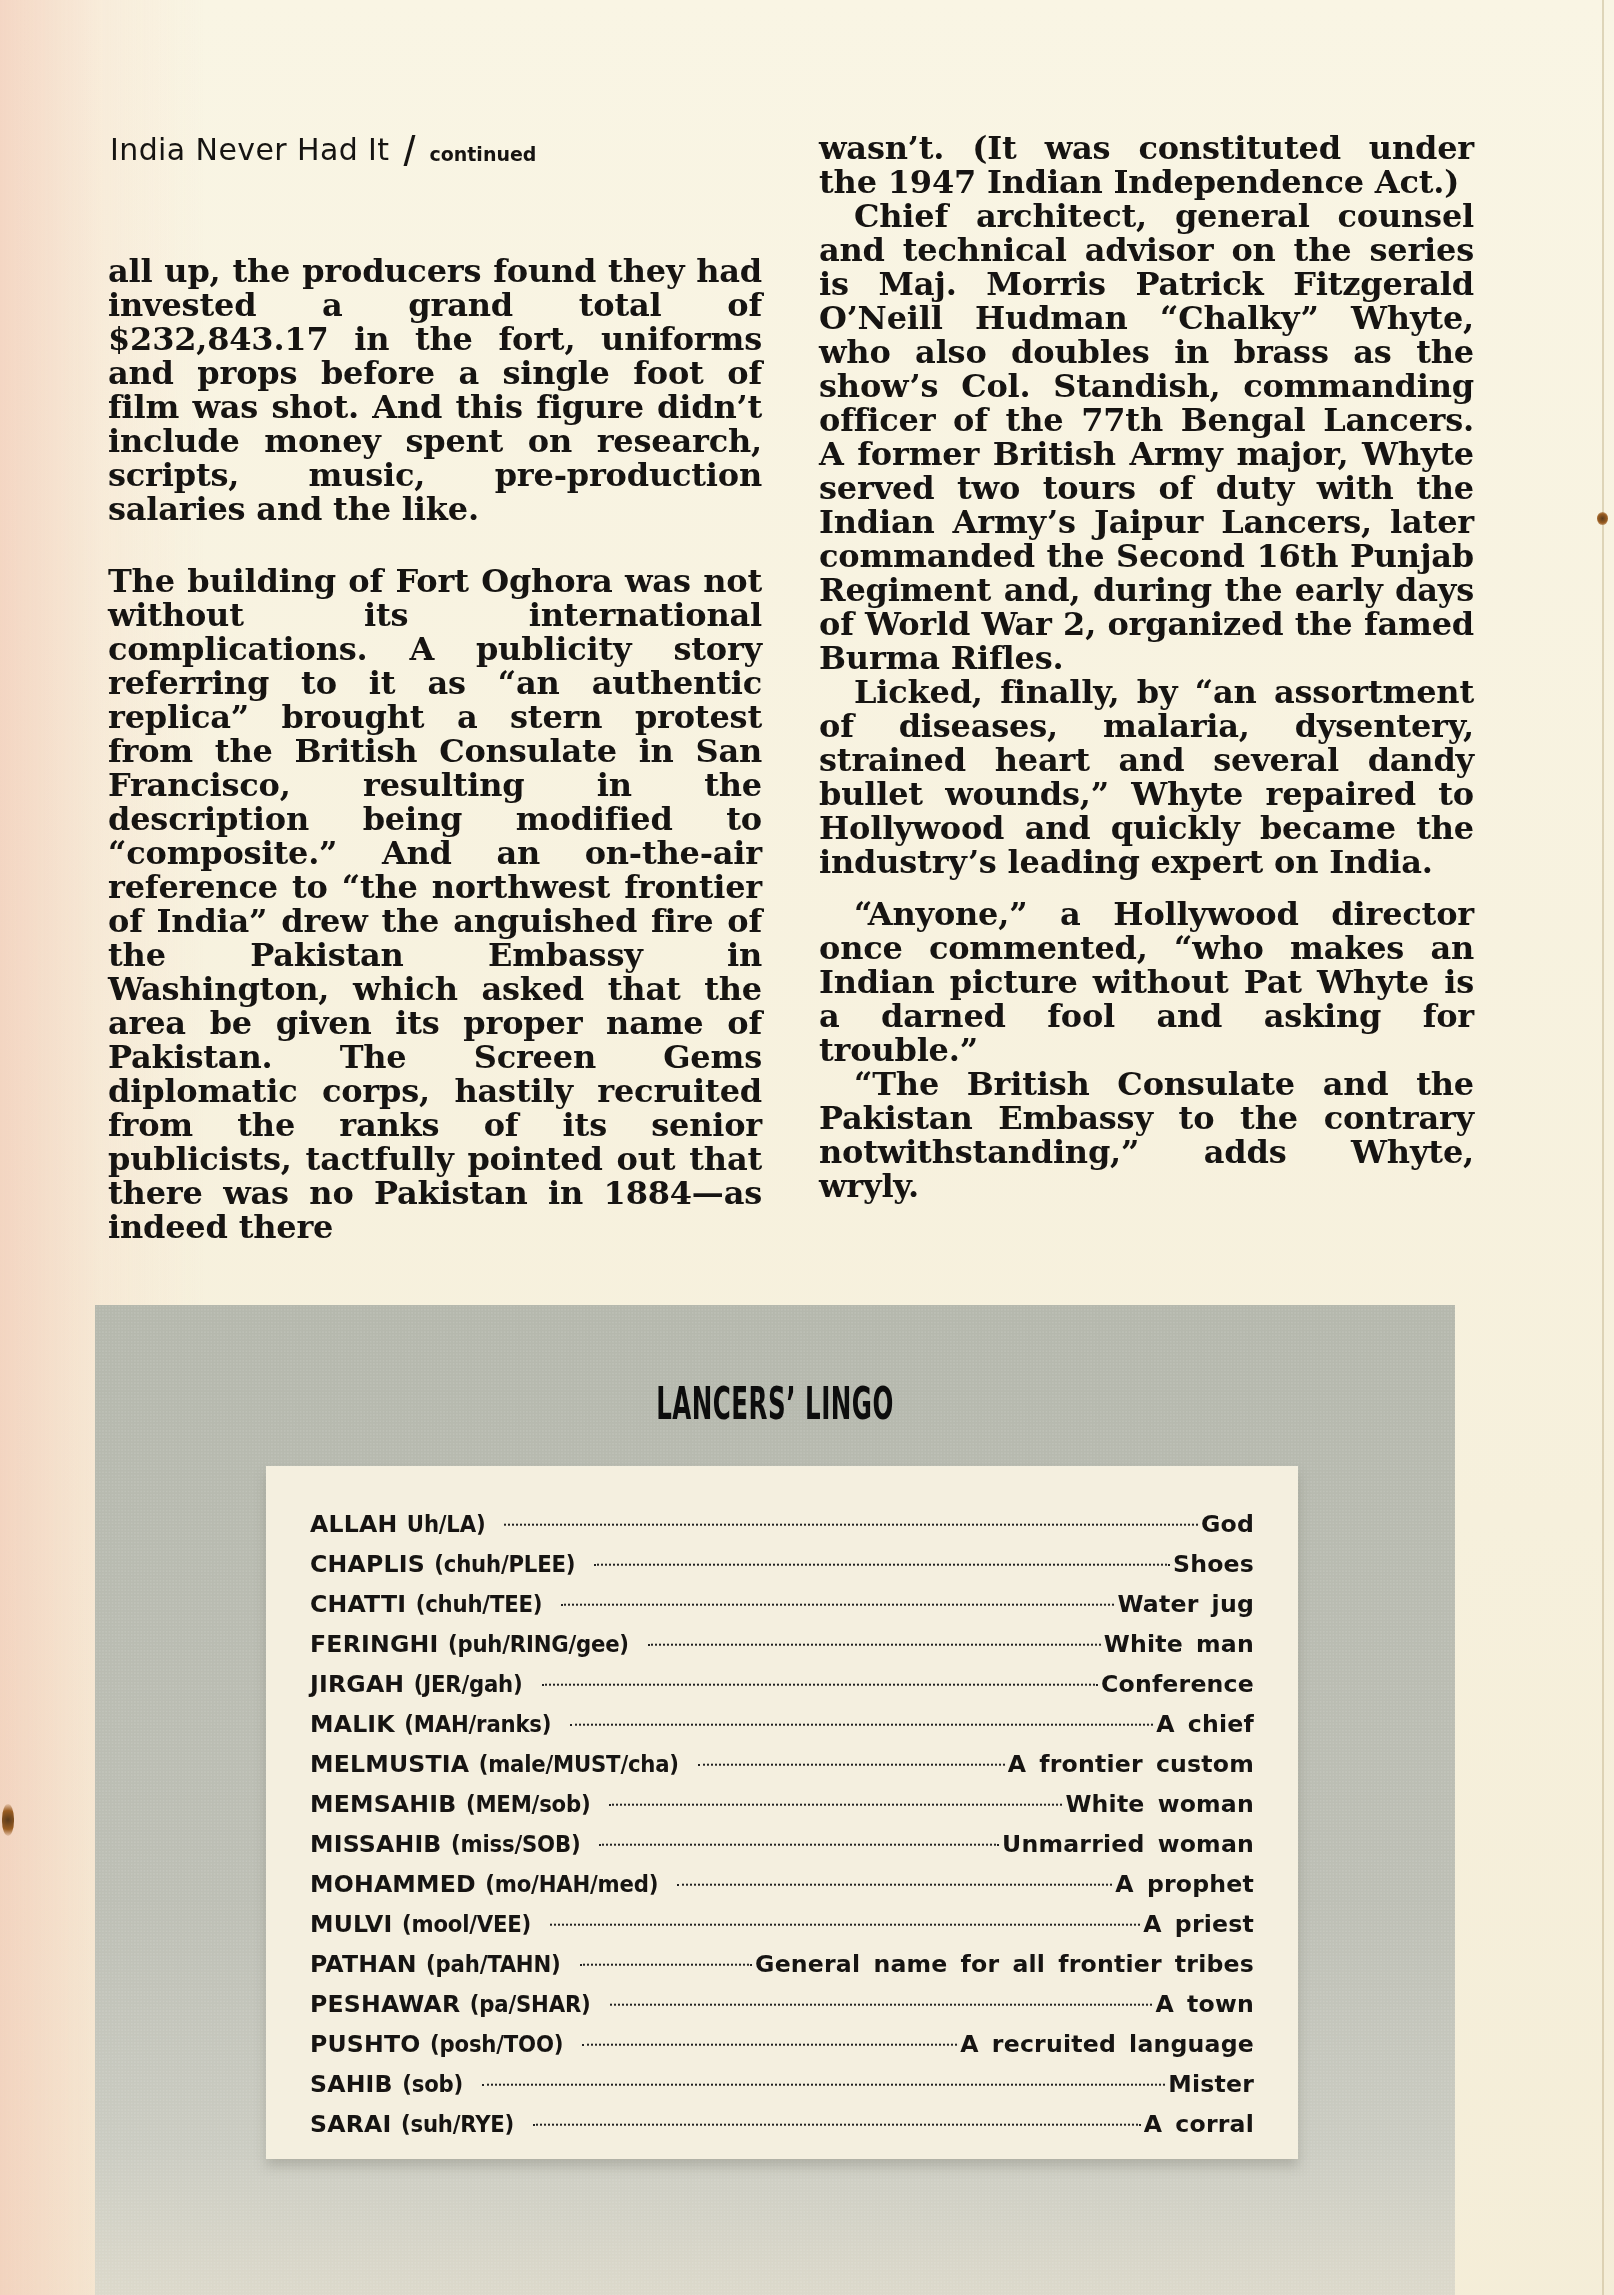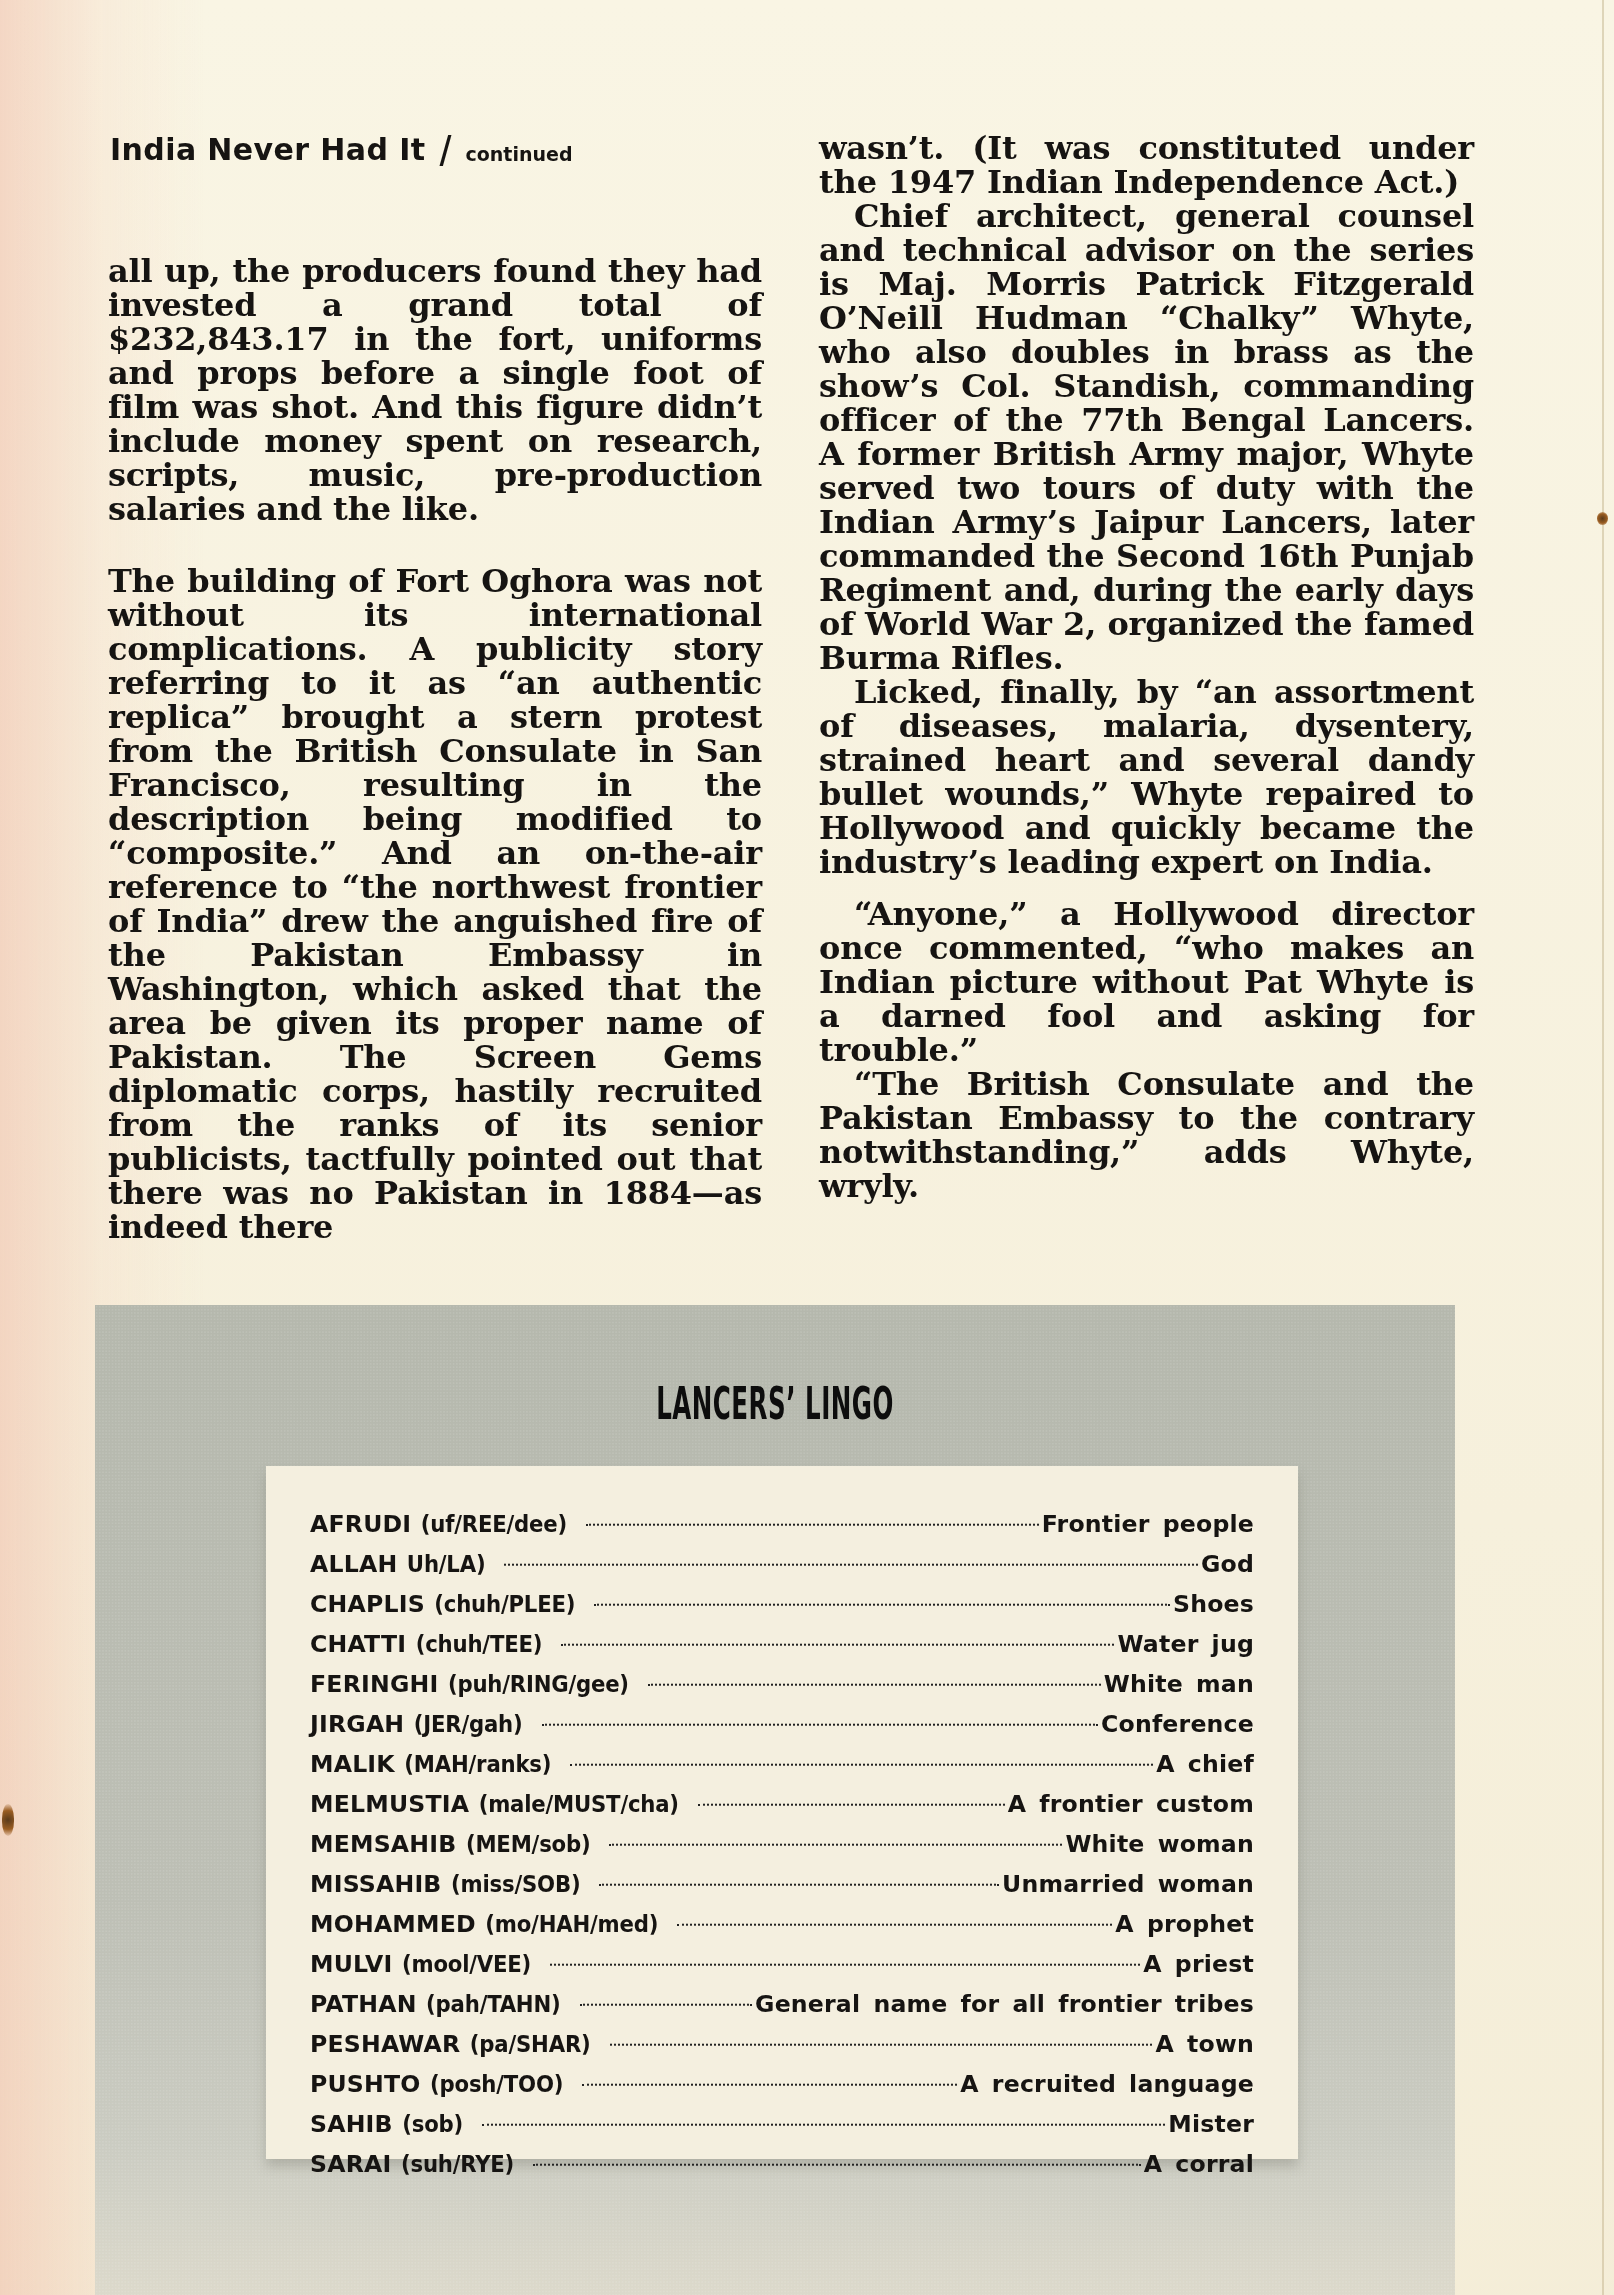--- a/index.html
+++ b/index.html
@@ -23,21 +23,21 @@
   .stain.left { left: 1.6px; top: 1804px; width: 12.6px; height: 31.5px; }
   .stain.right { left: 1597px; top: 512px; width: 11px; height: 12.6px; }
 
   
   .running-head {
     position: absolute; left: 110px; top: 124px;
     display: flex; align-items: flex-end; gap: 14px;
     font-family: "DejaVu Sans", "Liberation Sans", sans-serif;
   }
   .running-head .title {
-    font-size: 30px; font-weight: bold; letter-spacing: 0.4px;
+    font-size: 30px; font-weight: normal; letter-spacing: 0.4px;
   }
   .running-head .slash {
     font-size: 43px; font-weight: normal; line-height: 1; transform: translateY(6.3px);
     font-family: "Liberation Sans", sans-serif;
   }
   .running-head .continued {
     font-size: 19px; font-weight: bold; padding-bottom: 1.6px;
   }
 
   
@@ -117,26 +117,20 @@
   <p class="indent">Licked, finally, by “an assortment of diseases, malaria, dysentery, strained heart and several dandy bullet wounds,” Whyte repaired to Hollywood and quickly became the industry’s leading expert on India.</p>
   <p class="indent spaced">“Anyone,” a Hollywood director once commented, “who makes an Indian picture without Pat Whyte is a darned fool and asking for trouble.”</p>
   <p class="indent">“The British Consulate and the Pakistan Embassy to the contrary notwithstanding,” adds Whyte, wryly.</p>
 </section>
 
 <section class="lingo-panel">
   <h2 class="lingo-title" style="margin:0;">LANCERS’ LINGO</h2>
   <div class="lingo-card">
     <div class="lingo-list" id="lingo-list">
         <div class="lingo-row">
-          <span class="lingo-term">AFRUDI</span>
-          <span class="lingo-pron">(uf/REE/dee)</span>
-          <span class="lingo-leader"></span>
-          <span class="lingo-def">Frontier people</span>
-        </div>
-        <div class="lingo-row">
           <span class="lingo-term">ALLAH</span>
           <span class="lingo-pron">Uh/LA)</span>
           <span class="lingo-leader"></span>
           <span class="lingo-def">God</span>
         </div>
         <div class="lingo-row">
           <span class="lingo-term">CHAPLIS</span>
           <span class="lingo-pron">(chuh/PLEE)</span>
           <span class="lingo-leader"></span>
           <span class="lingo-def">Shoes</span>

